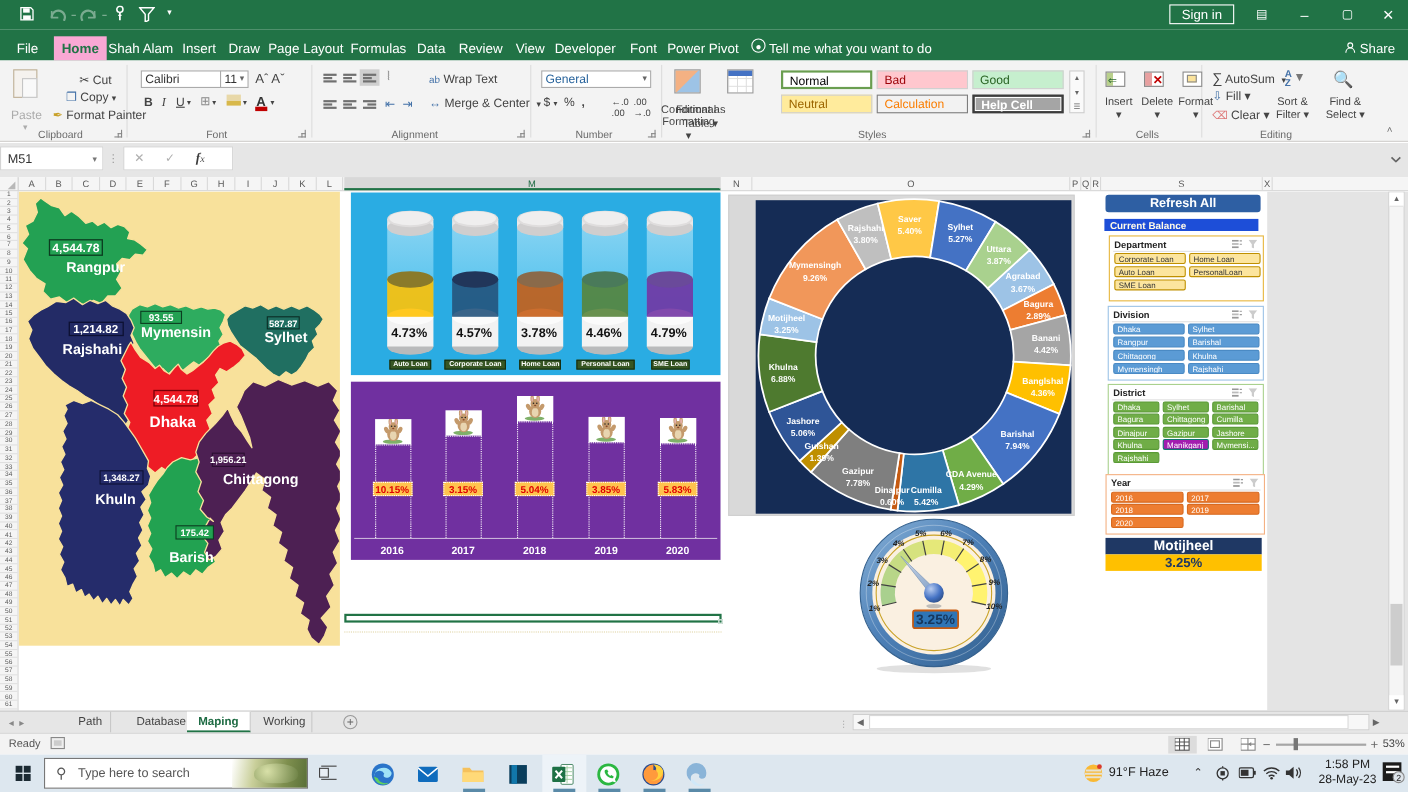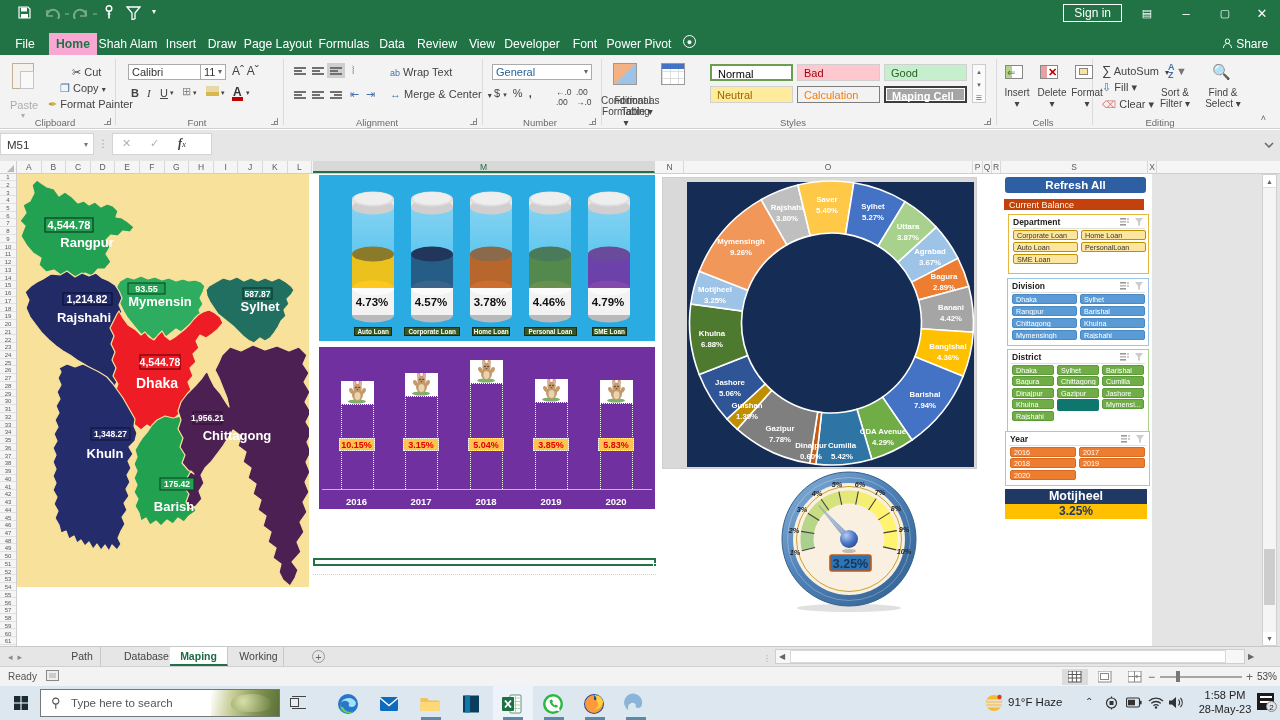--- a/index.html
+++ b/index.html
@@ -36,21 +36,21 @@
 .mappanel{position:absolute;left:0px;top:0px;width:292px;height:413px;background:#F8E19B}
 .bluepanel{position:absolute;left:302px;top:1px;width:336px;height:166px;background:#2AACE3}
 .purplepanel{position:absolute;left:302px;top:173px;width:336px;height:162px;background:#7030A0}
 .donutpanel{position:absolute;left:645px;top:3px;width:315px;height:292px;background:#d9d9d9;border:1px solid #cfcfcf}
 .donutplot{position:absolute;left:24px;top:4px;width:287px;height:285px;background:#152C55}
 .rightpanel{position:absolute;left:986px;top:3px;width:145px;height:342px}
 .dl{fill:#fff;font-size:7.8px;font-weight:bold;text-anchor:middle;font-family:"Liberation Sans",sans-serif}
 .gl{fill:#222;font-size:7.3px;font-weight:bold;font-style:italic;text-anchor:middle;font-family:"Liberation Sans",sans-serif}
 
 .refreshall{position:absolute;left:2px;top:0px;width:141px;height:16px;background:#2E5FA3;border-radius:3px;color:#fff;font-weight:bold;font-size:11.5px;text-align:center;line-height:17px}
-.curbal{position:absolute;left:1px;top:22px;width:140px;height:11px;background:#c2410c;color:#fffbe8;font-weight:normal;font-size:9px;line-height:12px;padding-left:5px}
+.curbal{position:absolute;left:1px;top:22px;width:140px;height:11px;background:#1d4ed8;color:#fffbe8;font-weight:bold;font-size:9px;line-height:12px;padding-left:5px}
 .slicer{position:absolute;background:#fff;border:1px solid #c9c9c9}
 .slicer .shead{position:absolute;left:4px;top:2px;font-size:8.5px;font-weight:bold;color:#222}
 .slicer .sline{position:absolute;left:3px;right:3px;top:13px;border-top:1px solid #e0e0e0}
 .sicon{position:absolute;top:3px;width:10px;height:8px;color:#aaa;font-size:8px;line-height:8px}
 .sitem{position:absolute;height:10px;border-radius:2px;font-size:7.2px;line-height:10px;padding-left:3px;overflow:hidden;white-space:nowrap}
 .motibar{position:absolute;left:2px;top:312px;width:142px;height:15px;background:#1F3864;color:#fff;font-weight:bold;font-size:12.5px;text-align:center;line-height:15px}
 .pctbar{position:absolute;left:2px;top:327px;width:142px;height:15px;background:#FFC000;color:#1F3864;font-weight:bold;font-size:12px;text-align:center;line-height:14px}
 
 .cyl-label{position:absolute;background:#375623;color:#fff;font-size:6.4px;font-weight:bold;line-height:8.5px;height:8.5px;border:1px solid #152e10}
 
@@ -112,20 +112,21 @@
     <div class="mtab" style="left:177px;width:90px">Draw</div>
     <div class="mtab" style="left:233px;width:90px">Page Layout</div>
     <div class="mtab" style="left:299px;width:90px">Formulas</div>
     <div class="mtab" style="left:347px;width:90px">Data</div>
     <div class="mtab" style="left:392px;width:90px">Review</div>
     <div class="mtab" style="left:437px;width:90px">View</div>
     <div class="mtab" style="left:487px;width:90px">Developer</div>
     <div class="mtab" style="left:540px;width:90px">Font</div>
     <div class="mtab" style="left:594px;width:90px">Power Pivot</div>
     <div style="position:absolute;left:683px;top:8px;width:13px;height:13px;border:1.2px solid #fff;border-radius:50%;color:#fff;font-size:9px;text-align:center;line-height:12px">●</div>
+    <div class="mtab" style="left:699px;width:180px;text-align:left;font-size:12px">Tell me what you want to do</div>
     <div class="mtab" style="left:1215px;width:60px;font-size:12px"><svg width="11" height="11" viewBox="0 0 11 11" style="vertical-align:-1px">
         <circle cx="5.5" cy="3.2" r="2.2" fill="none" stroke="#fff" stroke-width="1"></circle>
         <path d="M1.5,10 a4,4.5 0 0 1 8,0" fill="none" stroke="#fff" stroke-width="1"></path>
       </svg> Share</div>
   </div>
 <div class="ribbon">
     <div class="rsep" style="left:115px"></div>
     <div class="rsep" style="left:283px"></div>
     <div class="rsep" style="left:482px"></div>
     <div class="rsep" style="left:601px"></div>
@@ -206,21 +207,21 @@
 <div class="rlabel" style="left:600px;top:40px;width:52px;color:#444;font-size:10px">Conditional<br>Formatting ▾</div>
 <div style="position:absolute;left:658px;top:8px;width:30px;height:30px">
 <div style="width:24px;height:22px;background:#fff;border:1px solid #999;margin-left:3px;background-image:linear-gradient(#4472c4 5px,transparent 5px),linear-gradient(90deg,#ddd 1px,transparent 1px),linear-gradient(#ddd 1px,transparent 1px);background-size:100% 100%,8px 7px,8px 7px"></div>
     </div>
 <div class="rlabel" style="left:614px;top:40px;width:46px;color:#444;font-size:10px">Format as<br>Table ▾</div>
 <div class="stylecell" style="left:710px;top:9px;background:#fff;color:#000;border:2px solid #6a9e50;">Normal</div>
     <div class="stylecell" style="left:797px;top:9px;background:#ffc7ce;color:#9c0006;border:1px solid #d0d0d0;">Bad</div>
     <div class="stylecell" style="left:884px;top:9px;background:#c6efce;color:#276221;border:1px solid #d0d0d0;">Good</div>
     <div class="stylecell" style="left:710px;top:31px;background:#ffeb9c;color:#9c6500;border:1px solid #d0d0d0;">Neutral</div>
     <div class="stylecell" style="left:797px;top:31px;background:#f2f2f2;color:#fa7d00;border:1px solid #7d7d7d;">Calculation</div>
-    <div class="stylecell" style="left:884px;top:31px;background:#a5a5a5;color:#fff;border:2px solid #3c3c3c;box-shadow:inset 0 0 0 1px #fff;font-weight:bold;">Maping Cell</div>
+    <div class="stylecell" style="left:884px;top:31px;background:#a5a5a5;color:#fff;border:2px solid #3c3c3c;box-shadow:inset 0 0 0 1px #fff;font-weight:bold;">Help Cell</div>
     <div style="position:absolute;left:972px;top:9px;width:14px;height:39px;border:1px solid #ccc;background:#fafafa;font-size:7px;color:#666;text-align:center;line-height:13px">▴<br>▾<br>☰</div>
     <div style="position:absolute;left:1005px;top:10px;width:30px;height:18px">
       <div style="width:18px;height:14px;border:1px solid #888;background:linear-gradient(90deg,#b9d08c 6px,#fff 6px)"></div>
       <div style="position:absolute;left:2px;top:2px;color:#2e6b35;font-size:10px">⇐</div>
     </div>
     <div class="rlabel" style="left:987px;top:32px;width:60px;color:#444;font-size:10px">Insert<br>▾</div>
     <div style="position:absolute;left:1040px;top:10px;width:30px;height:18px">
       <div style="width:18px;height:14px;border:1px solid #888;background:linear-gradient(90deg,#e8a0a0 6px,#fff 6px)"></div>
       <div style="position:absolute;left:8px;top:1px;color:#c00000;font-size:11px;font-weight:bold">✕</div>
     </div>
@@ -739,21 +740,21 @@
           </svg></div>
         <div class="sline"></div>
         <div class="sitem" style="left:4px;top:14.5px;width:42px;background:#70AD47;color:#fff;border:1px solid #5a9a37">Dhaka</div>
         <div class="sitem" style="left:4px;top:26.1px;width:42px;background:#70AD47;color:#fff;border:1px solid #5a9a37">Bagura</div>
         <div class="sitem" style="left:4px;top:37.7px;width:42px;background:#70AD47;color:#fff;border:1px solid #5a9a37">Dinajpur</div>
         <div class="sitem" style="left:4px;top:49.300000000000004px;width:42px;background:#70AD47;color:#fff;border:1px solid #5a9a37">Khulna</div>
         <div class="sitem" style="left:4px;top:60.900000000000006px;width:42px;background:#70AD47;color:#fff;border:1px solid #5a9a37">Rajshahi</div>
         <div class="sitem" style="left:49px;top:14.5px;width:42px;background:#70AD47;color:#fff;border:1px solid #5a9a37">Sylhet</div>
         <div class="sitem" style="left:49px;top:26.1px;width:42px;background:#70AD47;color:#fff;border:1px solid #5a9a37">Chittagong</div>
         <div class="sitem" style="left:49px;top:37.7px;width:42px;background:#70AD47;color:#fff;border:1px solid #5a9a37">Gazipur</div>
-        <div class="sitem" style="left:49px;top:49.300000000000004px;width:42px;background:#a21caf;color:#fff;border:6px solid #0f766e">Manikganj</div>
+        <div class="sitem" style="left:49px;top:49.300000000000004px;width:42px;background:#a21caf;color:#fff;border:1px solid #0f766e">Manikganj</div>
         <div class="sitem" style="left:94px;top:14.5px;width:42px;background:#70AD47;color:#fff;border:1px solid #5a9a37">Barishal</div>
         <div class="sitem" style="left:94px;top:26.1px;width:42px;background:#70AD47;color:#fff;border:1px solid #5a9a37">Cumilla</div>
         <div class="sitem" style="left:94px;top:37.7px;width:42px;background:#70AD47;color:#fff;border:1px solid #5a9a37">Jashore</div>
         <div class="sitem" style="left:94px;top:49.300000000000004px;width:42px;background:#70AD47;color:#fff;border:1px solid #5a9a37">Mymensi...</div>
       </div>
       <div class="slicer" style="left:2px;top:254px;width:145px;height:55px;border-color:#F4B183">
         <div class="shead">Year</div>
         <div class="sicon" style="right:18px"><svg width="10" height="8" viewBox="0 0 10 8">
             <rect x="0" y="0" width="6" height="1.6" fill="#999"></rect>
             <rect x="0" y="3" width="6" height="1.6" fill="#bbb"></rect>

